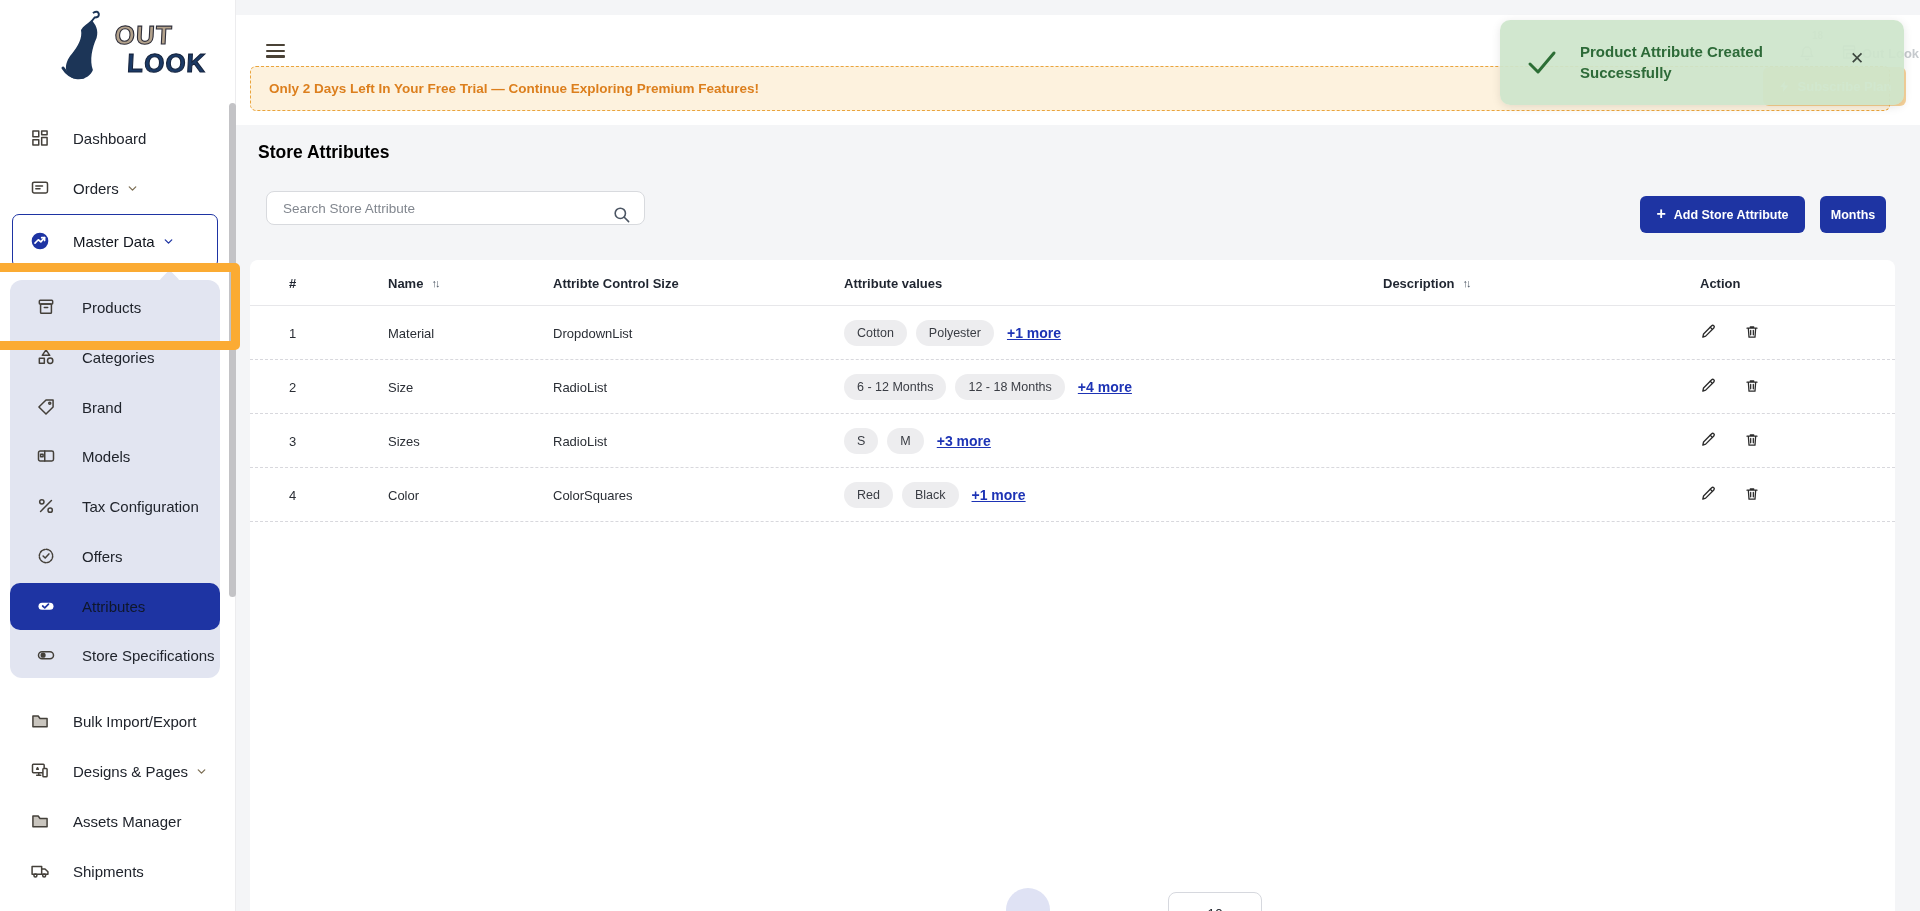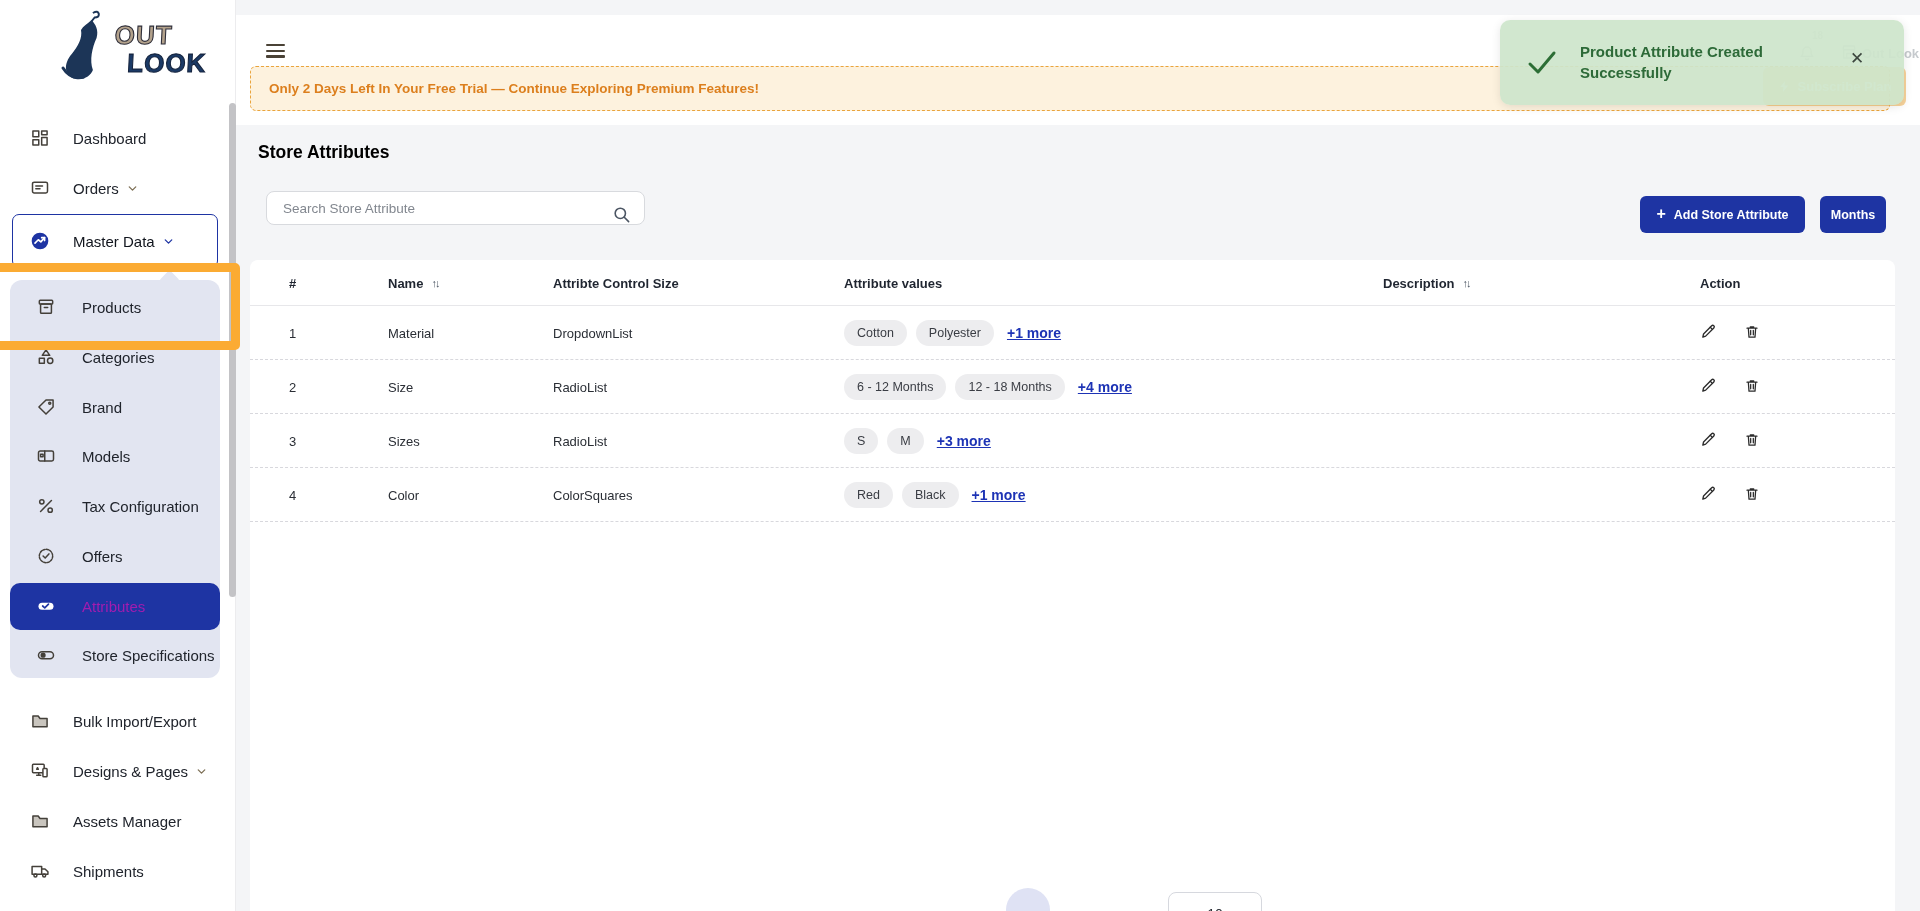--- a/index.html
+++ b/index.html
@@ -16,21 +16,21 @@
   .logo svg { position:absolute; left:0; top:4px; }
   .logo .w1 { position:absolute; left:58px; top:14px; font-size:26px; font-weight:800; color:#b3a28c; -webkit-text-stroke:1.1px #2f2f3a; letter-spacing:1px; }
   .logo .w2 { position:absolute; left:72px; top:42px; font-size:26px; font-weight:800; color:#1b3a66; -webkit-text-stroke:1.1px #16243e; letter-spacing:1px; }
 
   .srow { position:absolute; left:0; width:236px; height:44px; display:flex; align-items:center; cursor:pointer; }
   .srow .ic { width:20px; height:20px; margin-left:30px; display:flex; align-items:center; justify-content:center; flex:none; }
   .srow .lbl { margin-left:23px; font-size:15px; font-weight:400; color:#20242c; white-space:nowrap; }
   .srow .chev { margin-left:7px; display:flex; }
   .srow.sub .ic { margin-left:36px; }
   .srow.sub .lbl { margin-left:17px;padding-left:9px; }
-  .srow.sel .lbl { color:#a21caf; }
+  .srow.sel .lbl { color:#0f172a; }
 
   .masterbox { position:absolute; left:12px; top:214px; width:206px; height:54px; border:1.6px solid #1e34a3; border-radius:7px; background:#fff; }
   .subpanel { position:absolute; left:10px; top:280px; width:210px; height:398px; background:#e2e5f1; border-radius:12px; }
   .subpanel-arrow { position:absolute; left:162px; top:273px; width:15px; height:15px; background:#e2e5f1; transform:rotate(45deg); border-radius:3px; }
   .selrect { position:absolute; left:10px; top:583px; width:210px; height:47px; background:#1e34a3; border-radius:10px; }
 
   .orange-annotation { position:absolute; left:-16px; top:263px; width:256px; height:87px; border:9px solid #fbab33; border-radius:5px; z-index:40; pointer-events:none; }
   .side-scrollbar { position:absolute; left:229px; top:103px; width:7px; height:494px; background:#c3c3c6; border-radius:4px; z-index:30; cursor:pointer; }
 
   

